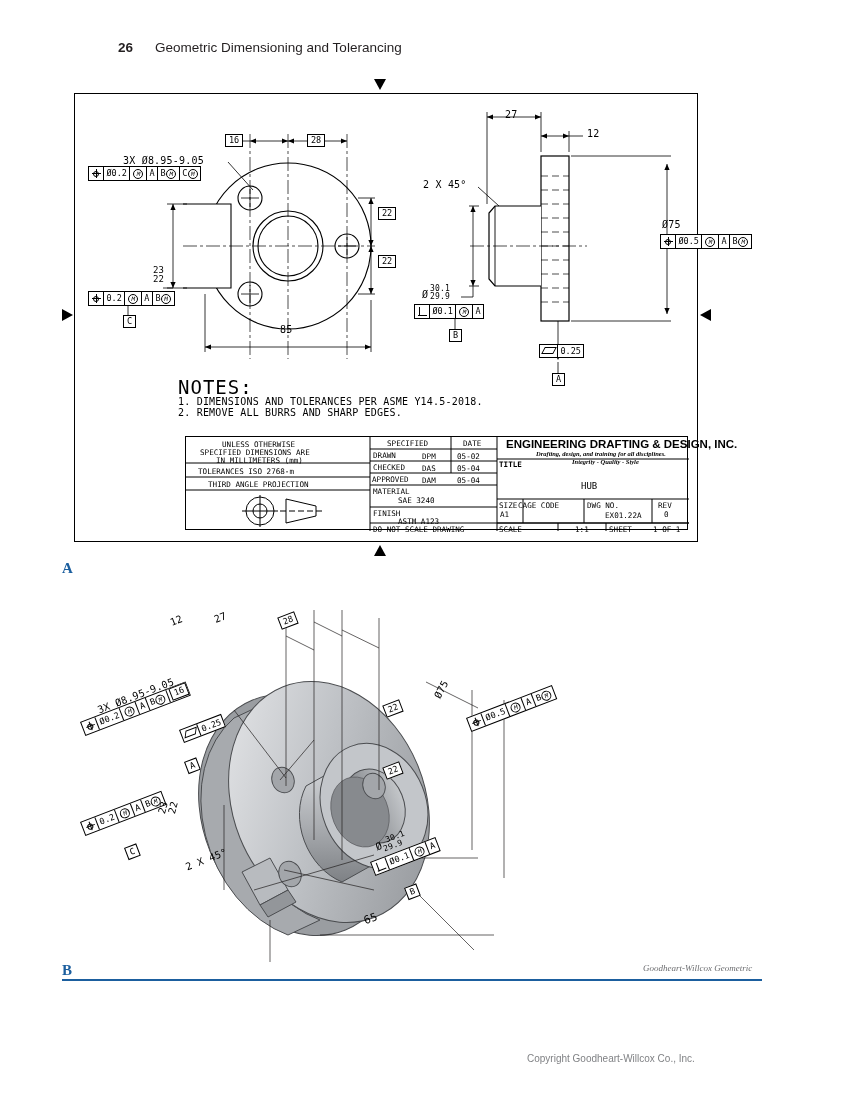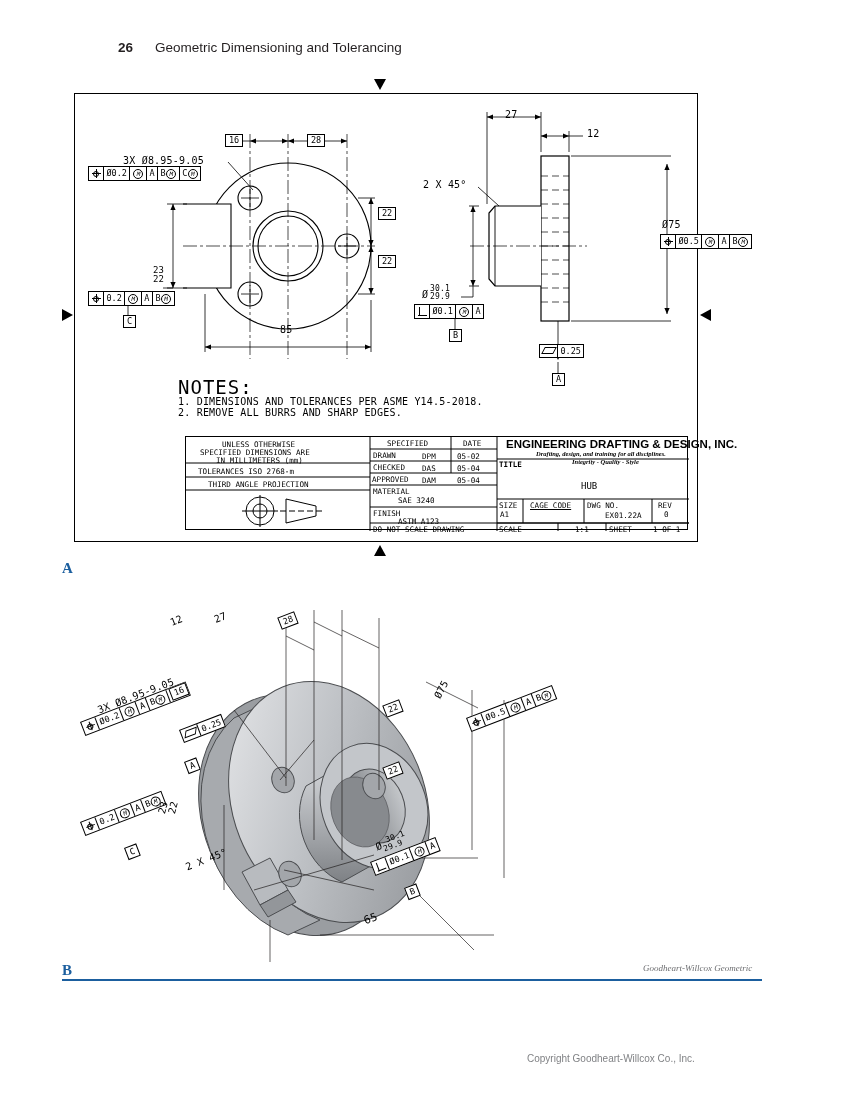--- a/index.html
+++ b/index.html
@@ -397,21 +397,21 @@
 
       <div class="company" style="left:320px;top:1px;">ENGINEERING DRAFTING &amp; DESIGN, INC.</div>
       <div class="tagline" style="left:350px;top:13px;">Drafting, design, and training for all disciplines.</div>
       <div class="tagline" style="left:386px;top:21px;">Integrity - Quality - Style</div>
 
       <div class="tbtxt" style="left:313px;top:23px;font-weight:bold;">TITLE</div>
       <div class="tbtxt" style="left:395px;top:44px;font-size:9px;">HUB</div>
 
       <div class="tbtxt" style="left:313px;top:64px;">SIZE</div>
       <div class="tbtxt" style="left:314px;top:73px;">A1</div>
-      <div class="tbtxt" style="left:344px;top:64px;text-decoration:underline;">CAGE  CODE</div>
+      <div class="tbtxt" style="left:332px;top:64px;">CAGE  CODE</div>
       <div class="tbtxt" style="left:401px;top:64px;">DWG  NO.</div>
       <div class="tbtxt" style="left:419px;top:74px;">EX01.22A</div>
       <div class="tbtxt" style="left:472px;top:64px;">REV</div>
       <div class="tbtxt" style="left:478px;top:73px;">0</div>
 
       <div class="tbtxt" style="left:313px;top:88px;">SCALE</div>
       <div class="tbtxt" style="left:348px;top:88px;margin-left:41px;">1:1</div>
       <div class="tbtxt" style="left:423px;top:88px;">SHEET</div>
       <div class="tbtxt" style="left:467px;top:88px;">1 OF 1</div>
     </div>

